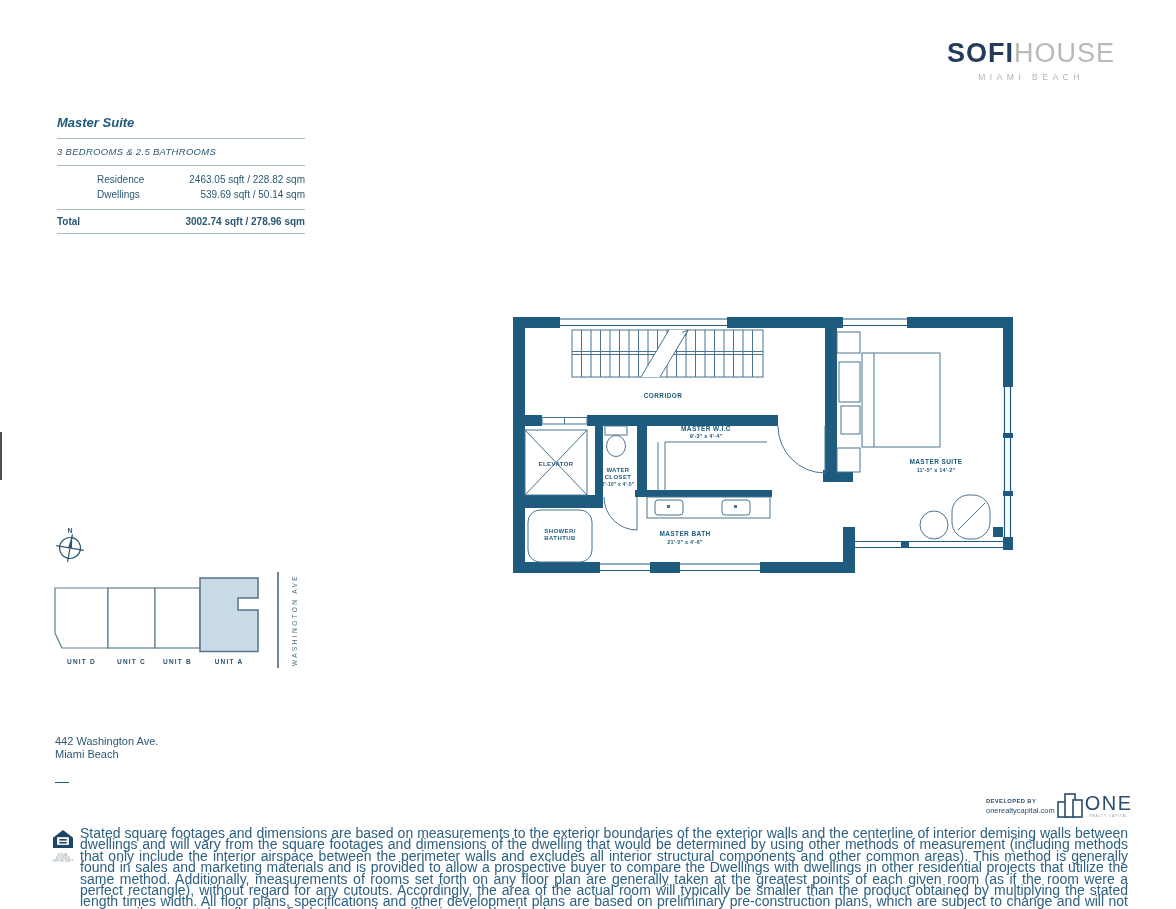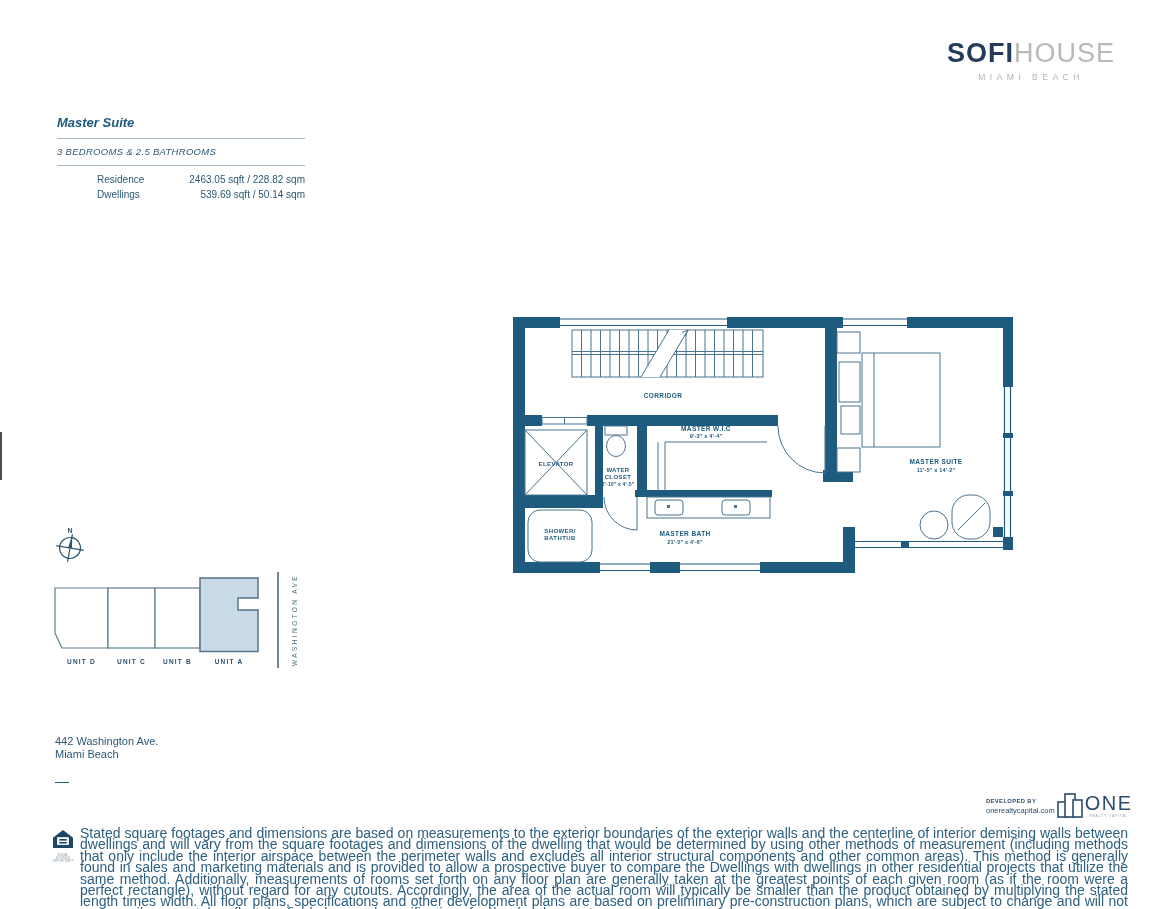--- a/index.html
+++ b/index.html
@@ -87,20 +87,24 @@
     <div class="spec-config">3 BEDROOMS &amp; 2.5 BATHROOMS</div>
     <div class="spec-rows">
       <div class="spec-row">
         <span>Residence</span>
         <span><span>2463.05</span> <span class="unit">sqft</span><span> / </span><span>228.82</span> <span class="unit">sqm</span></span>
       </div>
       <div class="spec-row">
         <span>Dwellings</span>
         <span><span>539.69</span> <span class="unit">sqft</span><span> / </span><span>50.14</span> <span class="unit">sqm</span></span>
       </div>
+    </div>
+    <div class="spec-total">
+      <span>Total</span>
+      <span><span>3002.74</span> <span class="unit">sqft</span><span> / </span><span>278.96</span> <span class="unit">sqm</span></span>
     </div>
   </div>
 
   <div class="edge-tick"></div>
 
   <svg class="floor-plan" width="505" height="262" viewBox="0 0 505 262">
 
     <g class="fp-wall">
       <rect x="3" y="2" width="12" height="256"></rect>
       <rect x="3" y="2" width="47" height="11"></rect>

